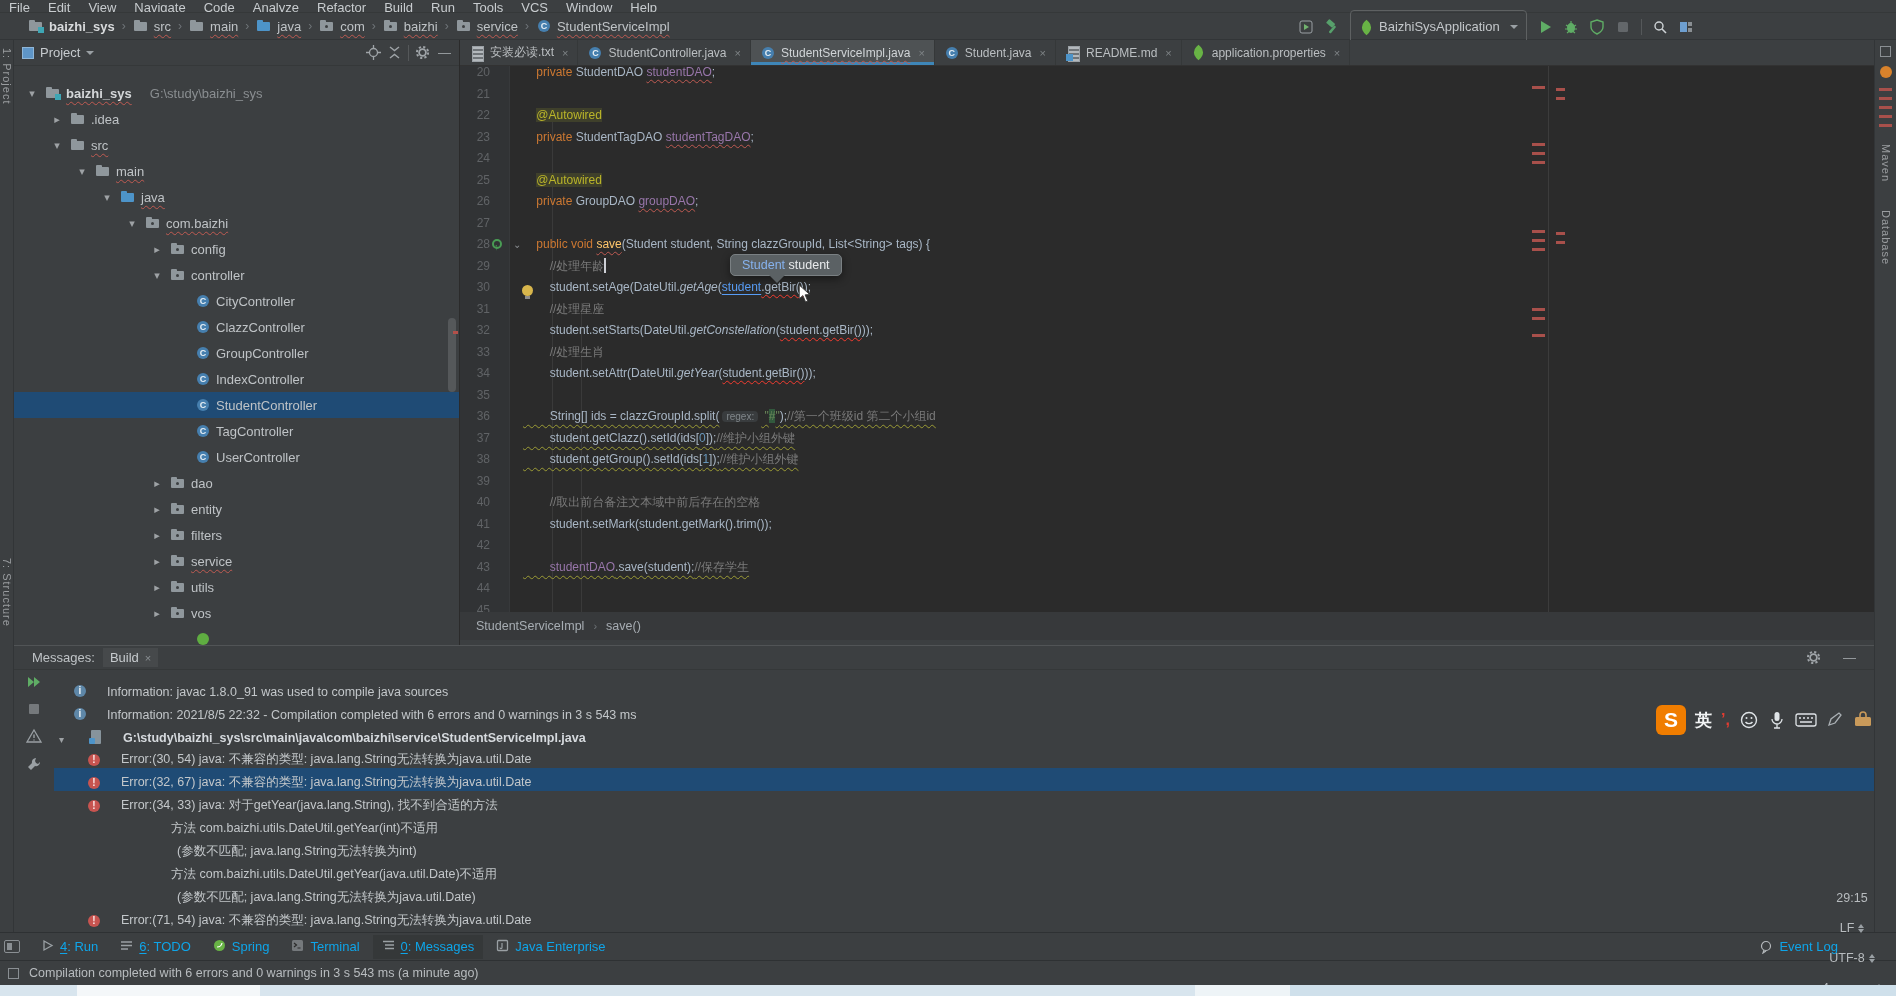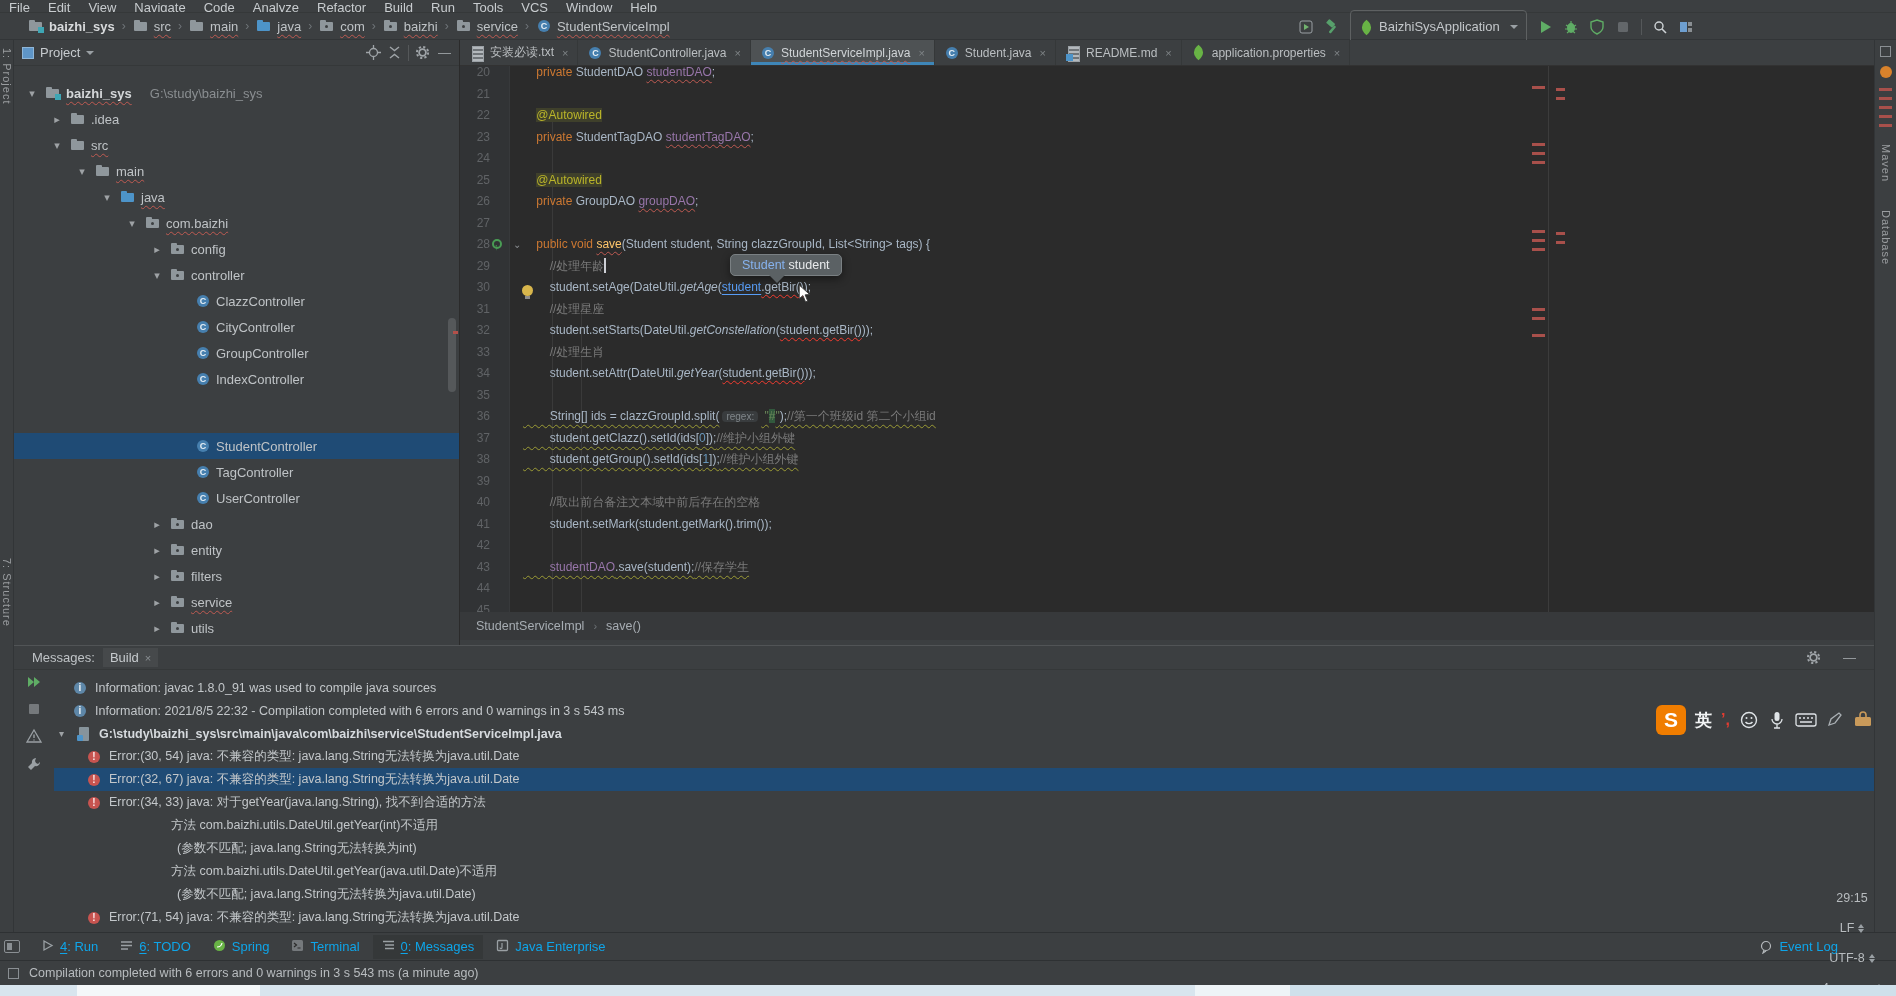--- a/index.html
+++ b/index.html
@@ -55,21 +55,21 @@
   #project{position:absolute;left:14px;top:40px;width:446px;height:605px;background:#3c3f41;border-right:1px solid #2b2b2b;overflow:hidden;}
   #phead{height:26px;display:flex;align-items:center;padding:0 6px 0 8px;gap:6px;border-bottom:1px solid #353839;}
   #phead .ptitle{color:#c7cbce;}
   #phead .dn{width:0;height:0;border-left:4px solid transparent;border-right:4px solid transparent;border-top:4px solid #9aa0a4;}
   #phead .spacer{flex:1;}
   #phead svg{flex:none;}
   .pwicon{width:12px;height:12px;background:#5f96c8;border:1px solid #8fb6d8;flex:none;}
   #ptree{padding-top:14px;position:relative;}
   .trow{height:26px;display:flex;align-items:center;gap:5px;white-space:nowrap;color:#bfc3c6;}
   .trow .arr{width:16px;text-align:center;color:#9ea2a5;font-size:11px;flex:none;}
-  .trow.sel{background:#1f4b75;margin-top:41px;}
+  .trow.sel{background:#1f4b75;}
   .trow .bold{font-weight:bold;color:#d4d7d9;}
   .trow .dim{color:#8a8e91;margin-left:13px;}
   #pscroll{position:absolute;right:3px;top:278px;width:8px;height:74px;background:#55585a;border-radius:4px;}
   #pscroll i{position:absolute;right:-2px;top:13px;width:5px;height:3px;background:#b3504a;}
 
   
   #editor{position:absolute;left:460px;top:40px;width:1414px;height:600px;background:#2b2b2b;}
   #tabs{height:26px;background:#3c3f41;display:flex;align-items:stretch;border-bottom:1px solid #323232;}
   .tab{display:flex;align-items:center;gap:5px;padding:0 9px;font-size:12px;color:#bbbfc2;border-right:1px solid #353839;}
   .tab .tclose{color:#7f8487;font-size:11px;margin-left:3px;}
@@ -116,21 +116,21 @@
   .sr-dash{position:absolute;left:4px;width:13px;height:3px;background:#a8504b;}
 
   
   #messages{position:absolute;left:14px;top:645px;width:1860px;height:287px;background:#3c3f41;border-top:1px solid #515456;overflow:hidden;}
   #mhead{height:24px;display:flex;align-items:center;gap:8px;padding-left:18px;border-bottom:1px solid #353839;}
   #mhead .mtab{background:#46494b;padding:2px 7px;color:#c7cbce;display:flex;gap:6px;align-items:center;}
   #mhead .mtab .x{color:#8a8f93;font-size:11px;}
   #mhead .spacer{flex:1;}
   #mbody{position:relative;height:263px;}
   #mtools{position:absolute;left:0;top:4px;width:40px;display:flex;flex-direction:column;align-items:center;gap:12px;}
-  .mrow{height:23px;display:flex;align-items:center;gap:7px;white-space:nowrap;font-size:12.5px;color:#c3c7ca;}
+  .mrow{height:23px;display:flex;align-items:flex-end;gap:19px;white-space:nowrap;font-size:12.5px;color:#c3c7ca;}
   .mrow .arr{color:#9ea2a5;font-size:10px;width:10px;flex:none;}
   .mrow.msel{background:#1f4b75;}
   .mrow .bold{font-weight:bold;color:#d6dade;}
   #mrows{padding-left:40px;padding-top:6px;}
 
   
   #toolbar-bottom{position:absolute;left:0;top:932px;width:1896px;height:28px;background:#3c3f41;border-top:1px solid #2e3133;display:flex;align-items:center;gap:4px;padding-left:4px;font-size:13px;color:#0ea5e9;}
   .tool{display:flex;align-items:center;gap:6px;padding:4px 9px;}
   .tool.tactive{background:#353839;}
   #switcher{width:16px;height:13px;border:1px solid #8a8f93;border-radius:2px;margin-right:8px;position:relative;}
@@ -330,26 +330,26 @@
         <div class="trow" style="padding-left: 135px;">
           <span class="arr">▾</span>
           <span class="ic f-pkg">
             <i></i>
           </span>
           <span class="">controller</span>
         </div>
         <div class="trow" style="padding-left: 160px;">
           <span class="arr"></span>
           <span class="ic cls"></span>
-          <span class="">ClazzController</span>
+          <span class="">CityController</span>
         </div>
         <div class="trow" style="padding-left: 160px;">
           <span class="arr"></span>
           <span class="ic cls"></span>
-          <span class="">CityController</span>
+          <span class="">ClazzController</span>
         </div>
         <div class="trow" style="padding-left: 160px;">
           <span class="arr"></span>
           <span class="ic cls"></span>
           <span class="">GroupController</span>
         </div>
         <div class="trow" style="padding-left: 160px;">
           <span class="arr"></span>
           <span class="ic cls"></span>
           <span class="">IndexController</span>

